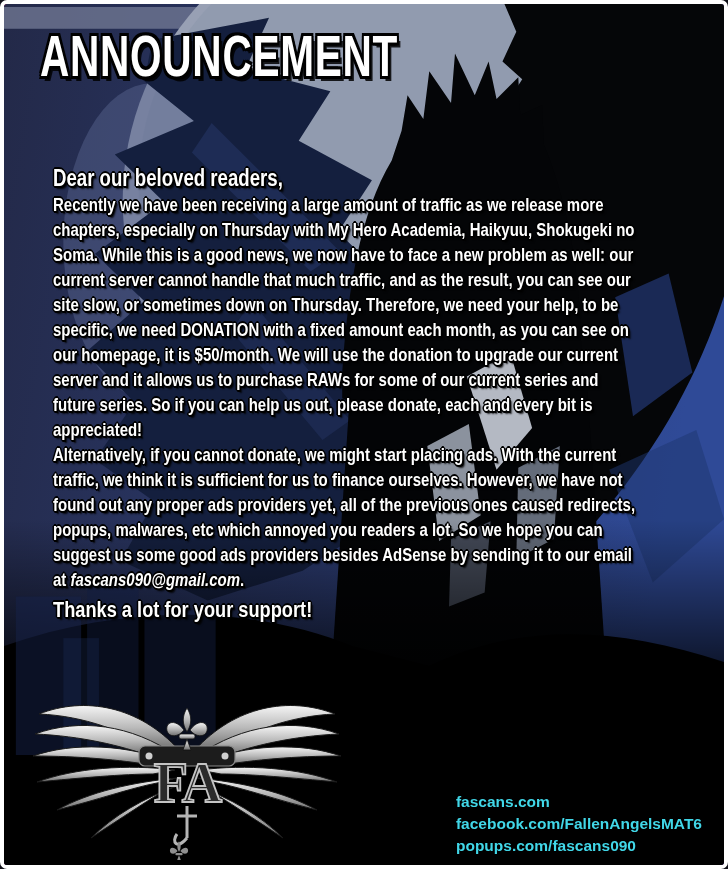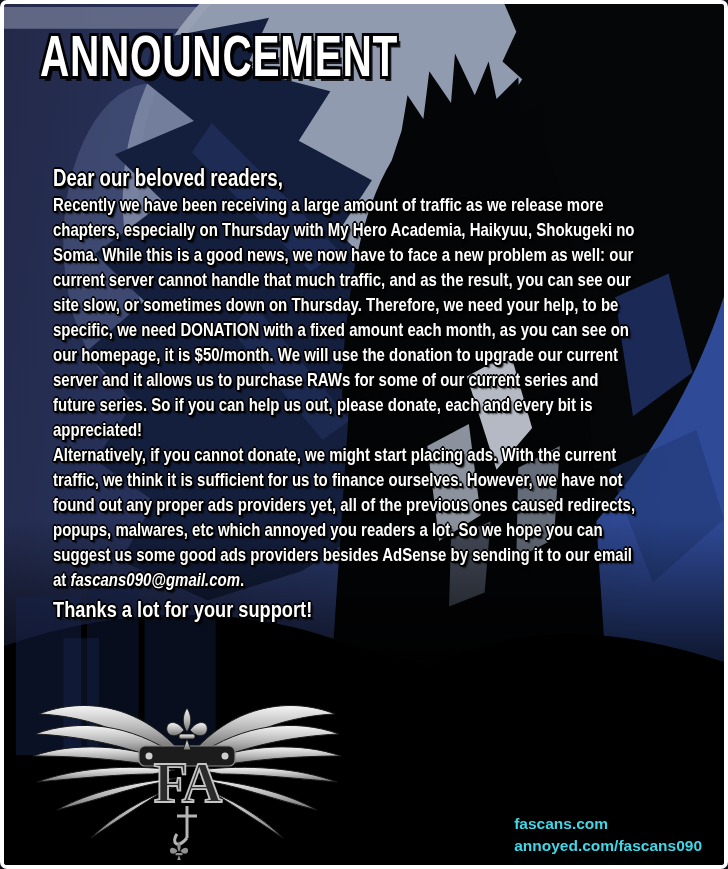--- a/index.html
+++ b/index.html
@@ -166,16 +166,17 @@
     <g stroke="#b5b5b5" stroke-width="3" fill="none">
       <path d="M160,116 L160,148"></path>
       <path d="M150,126 L170,126"></path>
       <path d="M160,148 C150,160 144,152 150,144"></path>
     </g>
     <use href="#fleur-shape" transform="translate(152,162) scale(0.45)" fill="#8f8f8f"></use>
   </svg>
 
   <div class="footer-links">
     <div class="link">fascans.com</div>
-    <div class="link">annoyed.com/fascans090</div>
+    <div class="link">facebook.com/FallenAngelsMAT6</div>
+    <div class="link">popups.com/fascans090</div>
   </div>
 
 </div>
 
 </body></html>

